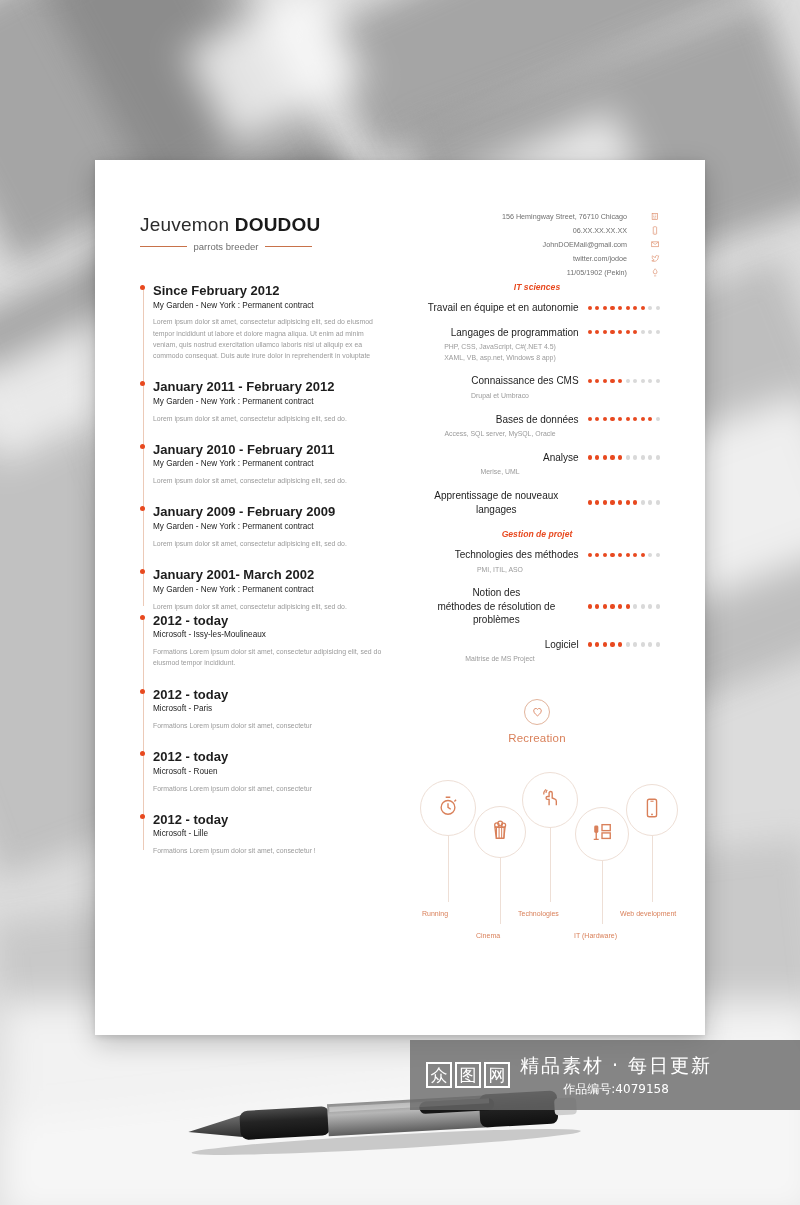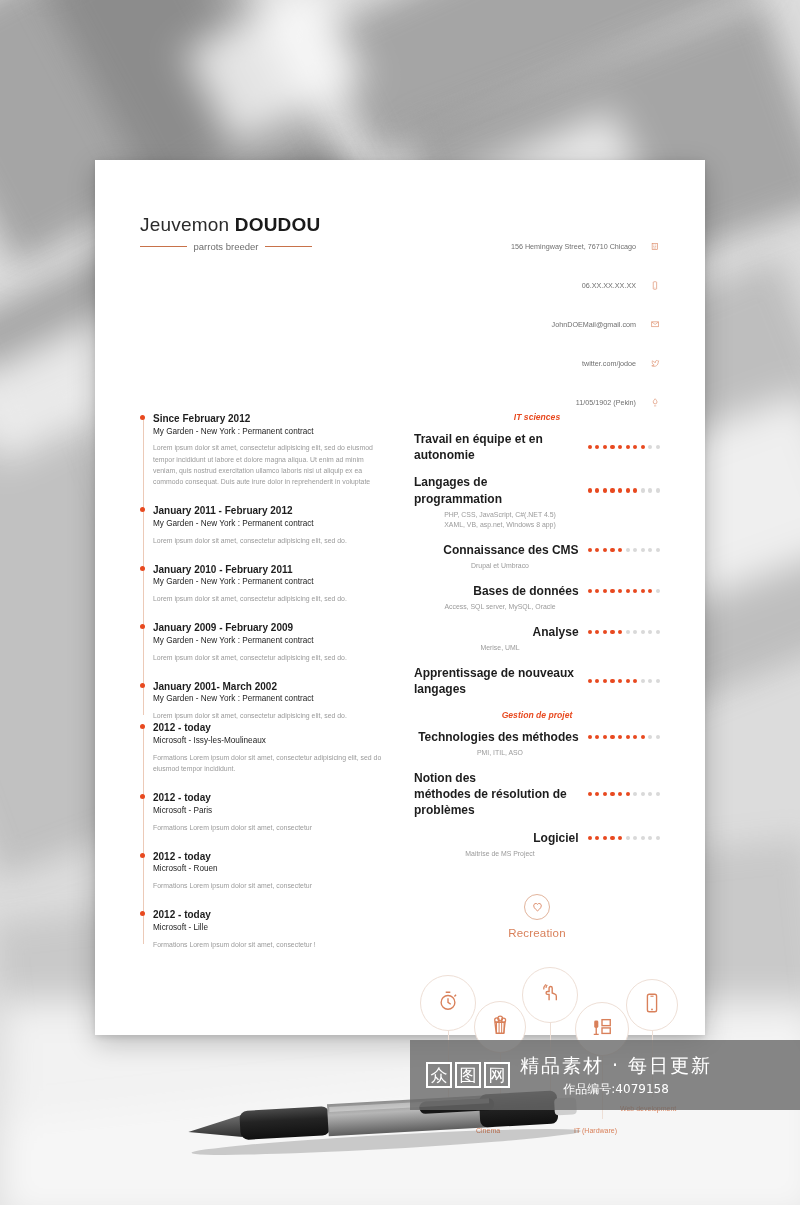--- a/index.html
+++ b/index.html
@@ -48,21 +48,21 @@
   
   .header { display:flex; justify-content:space-between; padding:50px 45px 0 45px; }
   .name-block { padding-top:4px; }
   .name { font-size:19px; color:#2b2b2b; font-weight:300; letter-spacing:.2px; white-space:nowrap; }
   .name b { font-weight:700; color:#1a1a1a; }
   .role-line { display:flex; align-items:center; gap:7px; margin-top:5px; width:172px; }
   .role-line .rule { flex:1 1 auto; height:1px; background:#c8724a; }
   .role { font-size:9.5px; color:#6d6d6d; white-space:nowrap; }
 
   .contact { text-align:right; padding-top:2px; }
-  .contact-row { display:flex; align-items:center; justify-content:flex-end; gap:15px; margin-bottom:5px;margin-top:30px; }
+  .contact-row { display:flex; align-items:center; justify-content:flex-end; gap:24px; margin-bottom:5px; }
   .contact-row span.txt { font-size:7.2px; color:#6f6f6f; white-space:nowrap; }
   .contact-row .ci { width:9px; height:9px; flex:0 0 9px; display:block; }
   .contact-row .ci svg { display:block; }
 
   
   .cols { display:flex; padding:0 45px; }
   .col-left  { width:278px; padding-right:14px; }
   .col-right { width:278px; padding-left:14px; }
 
   
@@ -79,34 +79,34 @@
   .timeline:before {
     content:""; position:absolute; left:2.5px; top:5px; bottom:6px;
     width:1px; background:#eccab8;
   }
   .tl-item { position:relative; margin-bottom:17px; }
   .tl-item:last-child { margin-bottom:0; }
   .tl-dot {
     position:absolute; left:-13px; top:3px; width:5px; height:5px;
     border-radius:50%; background:#e8491f;
   }
-  .tl-date  { font-size:10px; font-weight:700; color:#1d1d1d; line-height:1.35; }
+  .tl-date  { font-size:13px; font-weight:700; color:#1d1d1d; line-height:1.35; }
   .tl-place { font-size:8.2px; font-weight:400; color:#1d1d1d; line-height:1.45; }
   .tl-desc  { font-size:6.9px; color:#9a9a9a; line-height:1.62; margin-top:5px; }
 
   
   .cap-group-title {
     text-align:center; font-size:8.6px; font-weight:700; color:#e8491f;
     margin-bottom:9px;
     font-style:italic;
   }
   .cap-group { margin-bottom:13px; }
   .cap-item { margin-bottom:11px; }
   .cap-row { display:flex; align-items:center; justify-content:flex-end; gap:9px; }
-  .cap-label { font-size:12px; font-weight:700; color:#1d1d1d; text-align:left; line-height:1.35; }
+  .cap-label { font-size:10px; font-weight:400; color:#1d1d1d; text-align:center; line-height:1.35; }
   .dots { display:flex; gap:3.4px; flex:0 0 auto; }
   .dots i { width:4.2px; height:4.2px; border-radius:50%; background:#d9d9d9; display:block; }
   .dots i.on { background:#e8491f; }
   .cap-sub { font-size:6.9px; color:#9a9a9a; text-align:center; line-height:1.55; margin-top:3px; padding-right:74px; }
 
   
   .rec-wrap { position:relative; height:180px; margin-top:4px; }
   .rec-bubble {
     position:absolute; border:1px solid #eedfd6; border-radius:50%;
     background:#fff; display:flex; align-items:center; justify-content:center;

